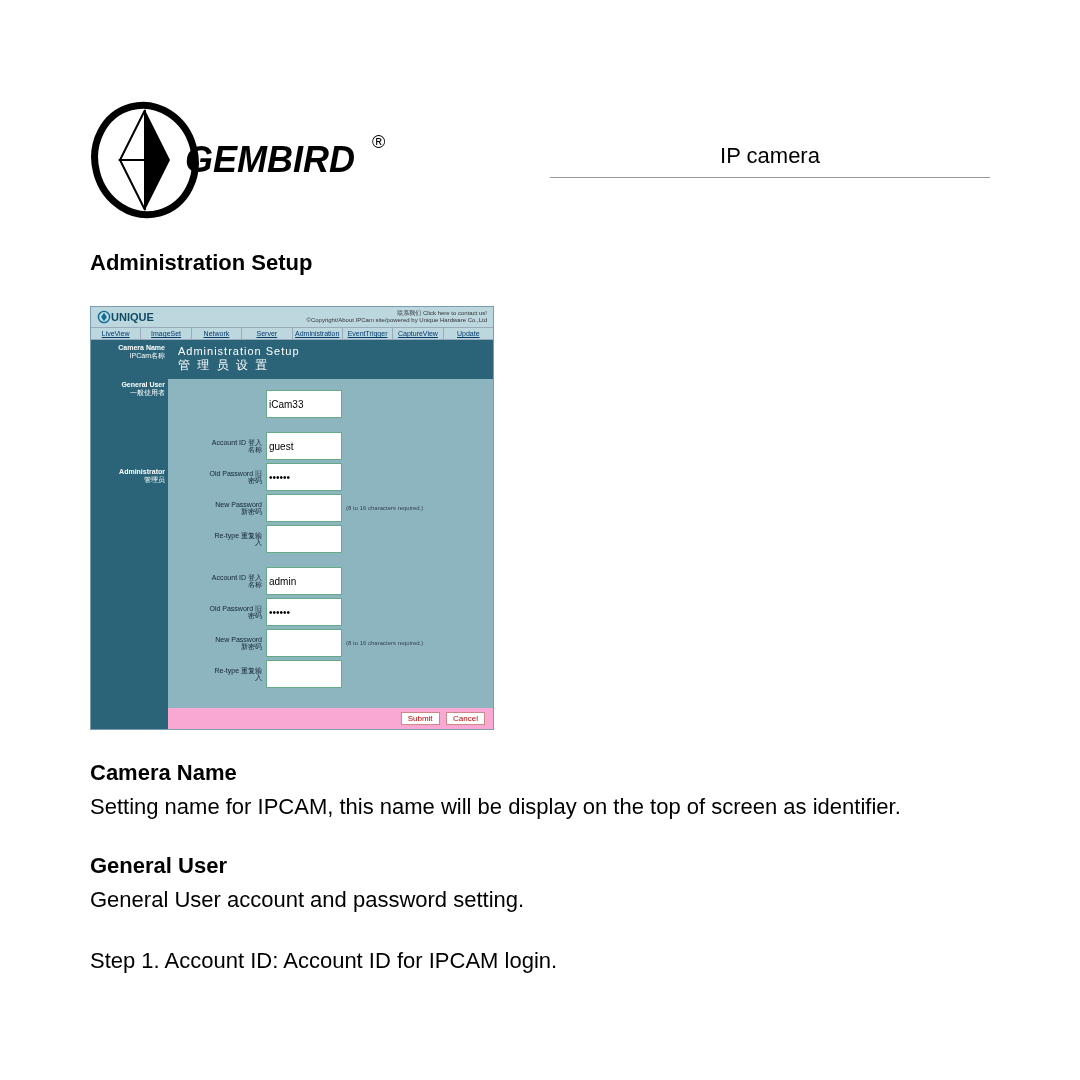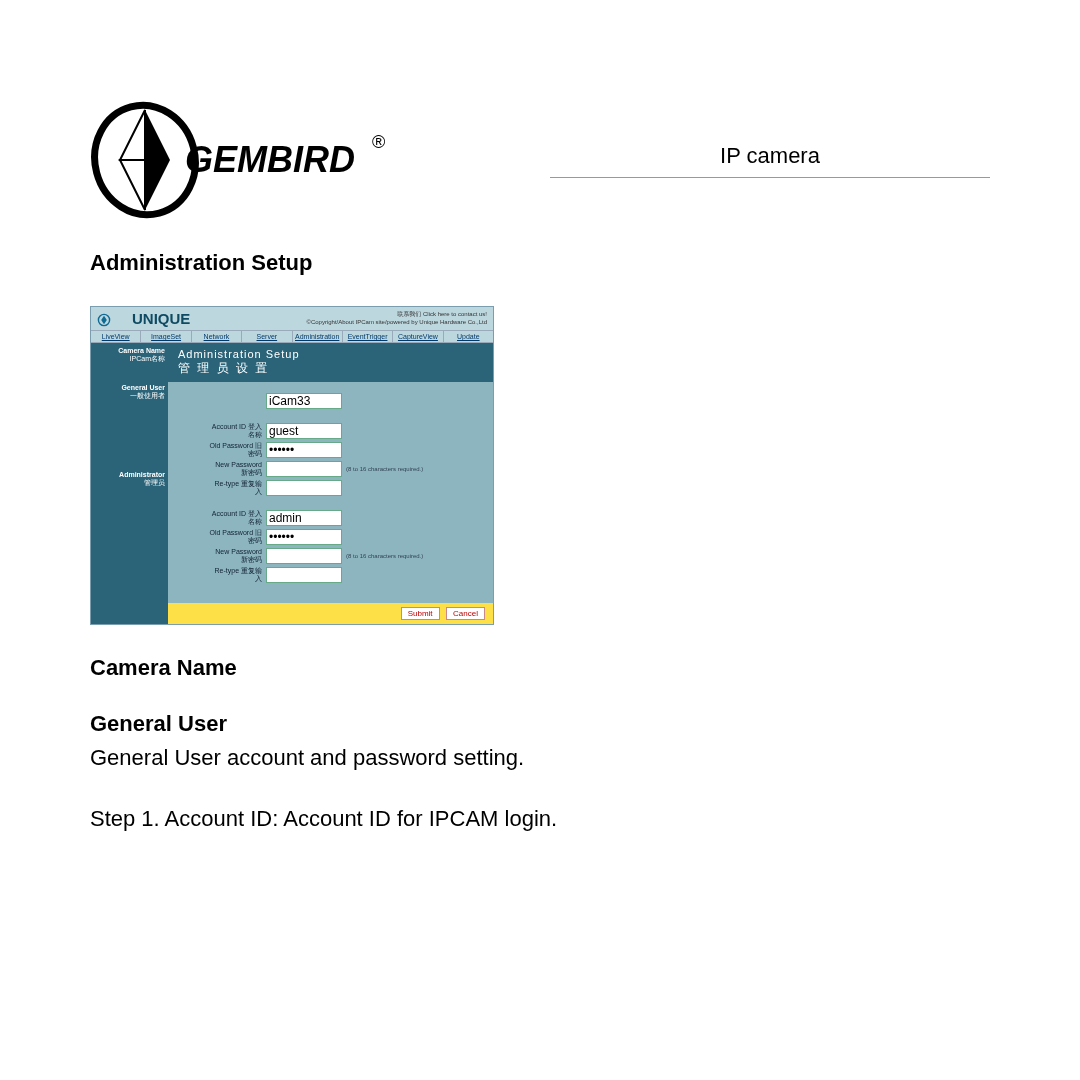--- a/index.html
+++ b/index.html
@@ -57,41 +57,41 @@
     font-family: Arial, sans-serif;
     font-size: 9px;
   }
   .ss-top {
     background: #bdd7df;
     display: flex;
     align-items: center;
     padding: 3px 6px;
     justify-content: space-between;
   }
-  .ss-brand { display:flex; align-items:flex-end; gap:21px; font-size:15px; color:#0e4b63; font-weight:bold;}
+  .ss-brand { display:flex; align-items:center; gap:0; font-size:11px; color:#0e4b63; font-weight:bold;}
   .ss-brand-icon { width:14px; height:14px; }
   .ss-msg { font-size:6px; color:#333; text-align:right; line-height:1.2;}
   .ss-tabs { background: #bdd7df; display:flex; border-top:1px solid #9ab; border-bottom:1px solid #9ab;}
   .ss-tab { flex:1; text-align:center; color:#003a6b; font-size:7px; padding:2px 1px; text-decoration:underline; border-right:1px solid #9ab;}
   .ss-tab:last-child{border-right:none;}
   .ss-body { display:flex; background:#2b6478; }
   .ss-side { width:72px; color:#fff; font-size:7px; text-align:right; padding:4px 3px 4px 2px;}
   .ss-side .grp { margin-top:20px;}
   .ss-side .grp:first-child{margin-top:0;}
   .ss-side .lbl{ font-weight:bold; }
   .ss-main { flex:1; background:#8db5c0; }
   .ss-main-head { background:#2b6478; color:#fff; padding:5px 10px; font-size:11px; letter-spacing:1px;}
   .ss-main-head .sub { font-size:12px; letter-spacing:2px;}
   .ss-form { padding:8px 8px 6px 40px; color:#123; }
   .ss-row { display:flex; align-items:center; margin:3px 0; }
   .ss-row label{ width:54px; text-align:right; margin-right:4px; font-size:7px; color:#123; line-height:1.1;}
-  .ss-row input{ width:70px; height:10px; font-size:12px; border:1px solid #6a8; background:#fff; padding:2px 2px;}
+  .ss-row input{ width:70px; height:10px; font-size:10px; border:1px solid #6a8; background:#fff; padding:8px 2px;}
   .ss-row .hint{ font-size:6px; color:#345; margin-left:4px;}
   .ss-group { margin-bottom:14px;}
-  .ss-actions { text-align:right; padding:4px 8px; background:#fde047;}
+  .ss-actions { text-align:right; padding:4px 8px; background:#f9a8d4;}
   .ss-btn { display:inline-block; background:#fff; border:1px solid #c88; color:#b00; font-size:8px; padding:1px 6px; margin-left:4px;}
   h3.sub {
     font-size: 22px;
     font-weight: bold;
     margin: 30px 0 4px 0;
   }
 </style>
 </head>
 <body>
 
@@ -216,17 +216,18 @@
         </div>
         <div class="ss-actions">
           <span class="ss-btn">Submit</span>
           <span class="ss-btn">Cancel</span>
         </div>
       </div>
     </div>
   </div>
 
   <h3 class="sub">Camera Name</h3>
+  <p class="body">Setting name for IPCAM, this name will be display on the top of screen as identifier.</p>
 
   <h3 class="sub">General User</h3>
   <p class="body">General User account and password setting.</p>
   <p class="body" style="margin-top:28px;">Step 1. Account ID: Account ID for IPCAM login.</p>
 </div>
 
 </body></html>

